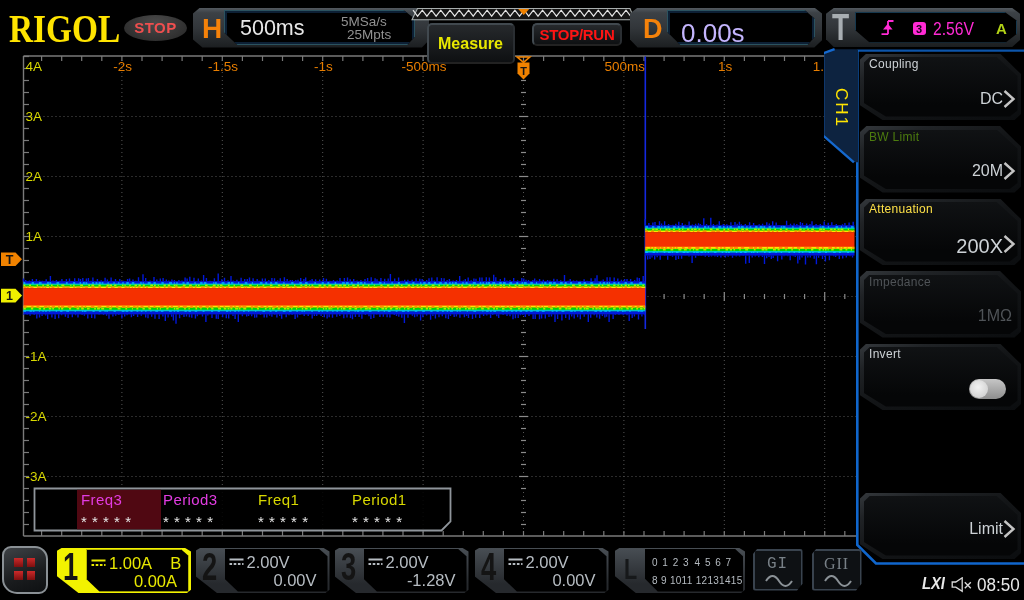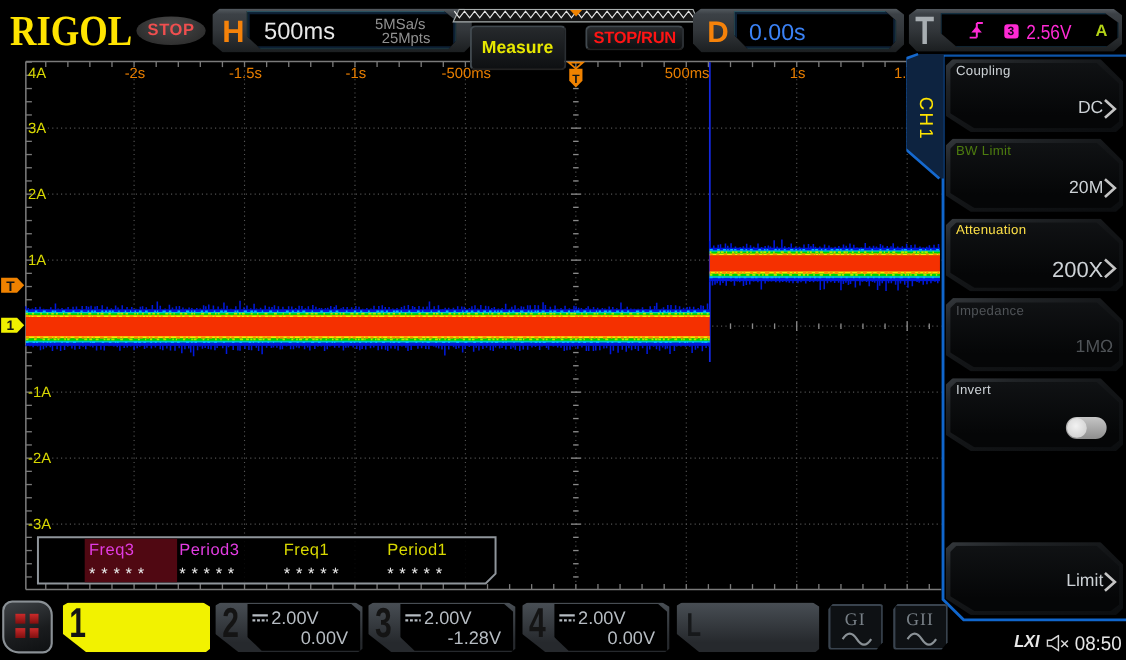--- a/index.html
+++ b/index.html
@@ -326,21 +326,21 @@
 <svg class="abs" width="225" height="13" viewBox="0 0 225 13" style="left:411px;top:7.5px">
     <path d="M6.5 0.5 H219 L223.5 11.8 H1 Z" fill="#161616" stroke="#a8aeae" stroke-width="1.1"></path>
     <polyline points="2.0,2.2 6.6,8.2 11.3,2.2 15.9,8.2 20.5,2.2 25.1,8.2 29.8,2.2 34.4,8.2 39.0,2.2 43.7,8.2 48.3,2.2 52.9,8.2 57.6,2.2 62.2,8.2 66.8,2.2 71.5,8.2 76.1,2.2 80.7,8.2 85.3,2.2 90.0,8.2 94.6,2.2 99.2,8.2 103.9,2.2 108.5,8.2 113.1,2.2 117.7,8.2 122.4,2.2 127.0,8.2 131.6,2.2 136.3,8.2 140.9,2.2 145.5,8.2 150.2,2.2 154.8,8.2 159.4,2.2 164.0,8.2 168.7,2.2 173.3,8.2 177.9,2.2 182.6,8.2 187.2,2.2 191.8,8.2 196.5,2.2 201.1,8.2 205.7,2.2 210.3,8.2 215.0,2.2 219.6,8.2" fill="none" stroke="#e4e4e4" stroke-width="1.15"></polyline>
     <path d="M107.2 1 h11 l-5.5 6 z" fill="#f08200"></path>
   </svg>
 <div class="abs btn" style="left:426.5px;top:23px;width:88px;height:41px;color:#e8e800;font-weight:bold;font-size:16px">Measure</div>
 <div class="abs btn" style="left:532px;top:23px;width:90px;height:23px;color:#ff1414;font-weight:bold;font-size:15px;letter-spacing:-0.3px">STOP/RUN</div>
 <div class="abs panel" style="left:630px;top:7.5px;width:192px;height:40px;clip-path:polygon(0 15%,4% 0,96% 0,100% 15%,100% 82%,96% 100%,4% 100%,0 80%)"></div>
 <div class="abs" style="left:643px;top:13.5px;font-size:27px;font-weight:bold;color:#f5820a">D</div>
 <div class="abs" style="left:667px;top:10px;width:148px;height:35px;background:#000;border:1.5px solid #2b525f;box-shadow:inset 0 0 0 2px #0d2035;clip-path:polygon(0 0,93% 0,100% 26%,100% 76%,95% 100%,9% 100%,0 62%)"></div>
-<div class="abs" style="left:681px;top:17.5px;font-size:21px;color:#3b82f6">0.00s</div>
+<div class="abs" style="left:681px;top:17.5px;font-size:26px;color:#c4b5fd">0.00s</div>
 <div class="abs panel" style="left:826px;top:8px;width:194px;height:39px;clip-path:polygon(0 15%,4% 0,96% 0,100% 15%,100% 82%,96% 100%,4% 100%,0 80%)"></div>
 <div class="abs" style="left:832px;top:7px;font-size:36px;font-weight:bold;color:#a8aeb2;transform:scaleX(0.78);transform-origin:left">T</div>
 <div class="abs" style="left:855px;top:11.5px;width:162px;height:31px;background:#000;border:1.5px solid #16384e;clip-path:polygon(0 0,92% 0,100% 30%,100% 72%,93% 100%,9% 100%,0 60%)"></div>
 <svg class="abs" width="20" height="20" viewBox="0 0 20 20" style="left:879px;top:17px">
     <path d="M2.5 17.2 h6.5 M9 17.2 V4 M9 4 h5.5" stroke="#ff2ad4" stroke-width="1.8" fill="none"></path>
     <path d="M8.8 6.8 l4.8 5.8 h-9.6 z" fill="#ff2ad4"></path>
   </svg>
 <div class="abs" style="left:912.5px;top:22px;width:13px;height:13px;background:#ff2ad4;border-radius:3px;display:flex;align-items:center;justify-content:center;font-size:11px;font-weight:bold;color:#18001c">3</div>
 <div class="abs" style="left:932.5px;top:17.5px;font-size:18.5px;color:#ff2ad4;transform:scaleX(0.85);transform-origin:left">2.56V</div>
 <div class="abs" style="left:996px;top:20px;font-size:15px;font-weight:bold;color:#b2d216">A</div>
@@ -396,20 +396,28 @@
     <path d="M2.5 2 L11.5 10 L2.5 18" stroke="#c4c4c4" stroke-width="2.4" fill="none"></path>
   </svg>
 <div class="abs" style="left:2px;top:546px;width:46px;height:47.5px;background:linear-gradient(160deg,#3e4246,#1a1c1e 60%,#0e1012);border:2px solid #8a9095;border-radius:9px 13px 9px 15px"></div>
 <div class="abs" style="left:14px;top:557.5px;width:8.6px;height:9.6px;background:linear-gradient(180deg,#cc2a2a,#7e0f0f)"></div>
 <div class="abs" style="left:26.6px;top:557.5px;width:8.6px;height:9.6px;background:linear-gradient(180deg,#cc2a2a,#7e0f0f)"></div>
 <div class="abs" style="left:14px;top:570.8px;width:8.6px;height:9.6px;background:linear-gradient(180deg,#cc2a2a,#7e0f0f)"></div>
 <div class="abs" style="left:26.6px;top:570.8px;width:8.6px;height:9.6px;background:linear-gradient(180deg,#cc2a2a,#7e0f0f)"></div>
 <div class="chbox" style="left:57px">
     <div class="chdigit" style="background:#f2f200"></div>
     <div class="chnum">1</div>
+    <div class="chinner" style="border:1px solid #b8b800">
+      <svg class="dcic" width="15" height="8" viewBox="0 0 15 8">
+        <path d="M0.5 1.5 H14.5" stroke="#e8e800" stroke-width="2"></path>
+        <path d="M0.5 6 H14.5" stroke="#e8e800" stroke-width="2" stroke-dasharray="2.6 1.6"></path>
+      </svg>
+      <div class="r1" style="color:#e8e800">1.00A<span style="margin-left:18px">B</span></div>
+      <div class="r2" style="color:#e8e800">0.00A</div>
+    </div>
   </div>
 <div class="chbox" style="left:195.5px">
     <div class="chdigit" style="background:linear-gradient(180deg,#484e54,#26292d 80%)"></div>
     <div class="chnum">2</div>
     <div class="chinner">
       <svg class="dcic" width="15" height="8" viewBox="0 0 15 8">
         <path d="M0.5 1.5 H14.5" stroke="#b6bcc2" stroke-width="2"></path>
         <path d="M0.5 6 H14.5" stroke="#b6bcc2" stroke-width="2" stroke-dasharray="2.6 1.6"></path>
       </svg>
       <div class="r1" style="color:#b6bcc2">2.00V</div>
@@ -436,23 +444,27 @@
         <path d="M0.5 1.5 H14.5" stroke="#b6bcc2" stroke-width="2"></path>
         <path d="M0.5 6 H14.5" stroke="#b6bcc2" stroke-width="2" stroke-dasharray="2.6 1.6"></path>
       </svg>
       <div class="r1" style="color:#b6bcc2">2.00V</div>
       <div class="r2" style="color:#b6bcc2">0.00V</div>
     </div>
   </div>
 <div class="chbox" style="left:615px;width:130px">
     <div class="chdigit" style="background:linear-gradient(180deg,#484e54,#26292d 80%)"></div>
     <div class="chnum" style="font-size:30px;top:4px;left:9px;color:#16181a">L</div>
+    <div class="chinner" style="left:30px;width:98px">
+      <div style="position:absolute;left:7px;top:8px;font-size:10px;color:#b6bcc2;letter-spacing:1px;white-space:nowrap">0 1 2 3<span style="margin-left:5px">4 5 6 7</span></div>
+      <div style="position:absolute;left:7px;top:26px;font-size:10px;color:#b6bcc2;letter-spacing:0.3px;white-space:nowrap">8 9 1011 12131415</div>
+    </div>
   </div>
 <div class="abs" style="left:752.5px;top:548.5px;width:50px;height:42px;background:#0e1114;border:2px solid #39434e;clip-path:polygon(0 14%,10% 0,100% 0,100% 84%,89% 100%,0 100%);border-radius:3px">
-    <div style="position:absolute;left:0;right:0;top:4px;text-align:center;font-family:Liberation Serif, serif;font-size:16px;color:#788087;letter-spacing:1px">GI</div>
+    <div style="position:absolute;left:0;right:0;top:4px;text-align:center;font-family:Liberation Mono, monospace;font-size:16px;color:#788087;letter-spacing:1px">GI</div>
     <svg width="28" height="14" viewBox="0 0 28 14" style="position:absolute;left:10px;top:23px">
       <path d="M1 7 Q7.5 -3 14 7 T27 7" stroke="#8a9196" stroke-width="2" fill="none"></path>
     </svg>
   </div>
 <div class="abs" style="left:811.5px;top:548.5px;width:50px;height:42px;background:#0e1114;border:2px solid #39434e;clip-path:polygon(0 14%,10% 0,100% 0,100% 84%,89% 100%,0 100%);border-radius:3px">
     <div style="position:absolute;left:0;right:0;top:4px;text-align:center;font-family:'Liberation Serif',serif;font-size:16px;color:#788087;letter-spacing:1px">GII</div>
     <svg width="28" height="14" viewBox="0 0 28 14" style="position:absolute;left:10px;top:23px">
       <path d="M1 7 Q7.5 -3 14 7 T27 7" stroke="#8a9196" stroke-width="2" fill="none"></path>
     </svg>
   </div>

